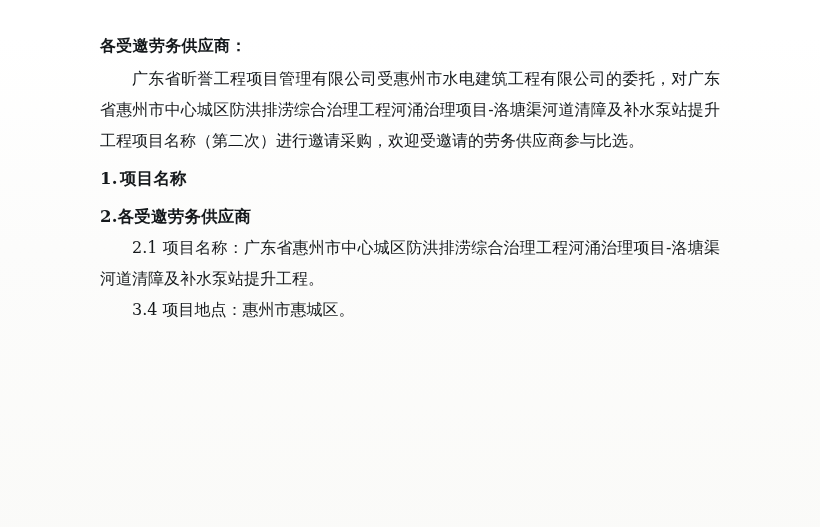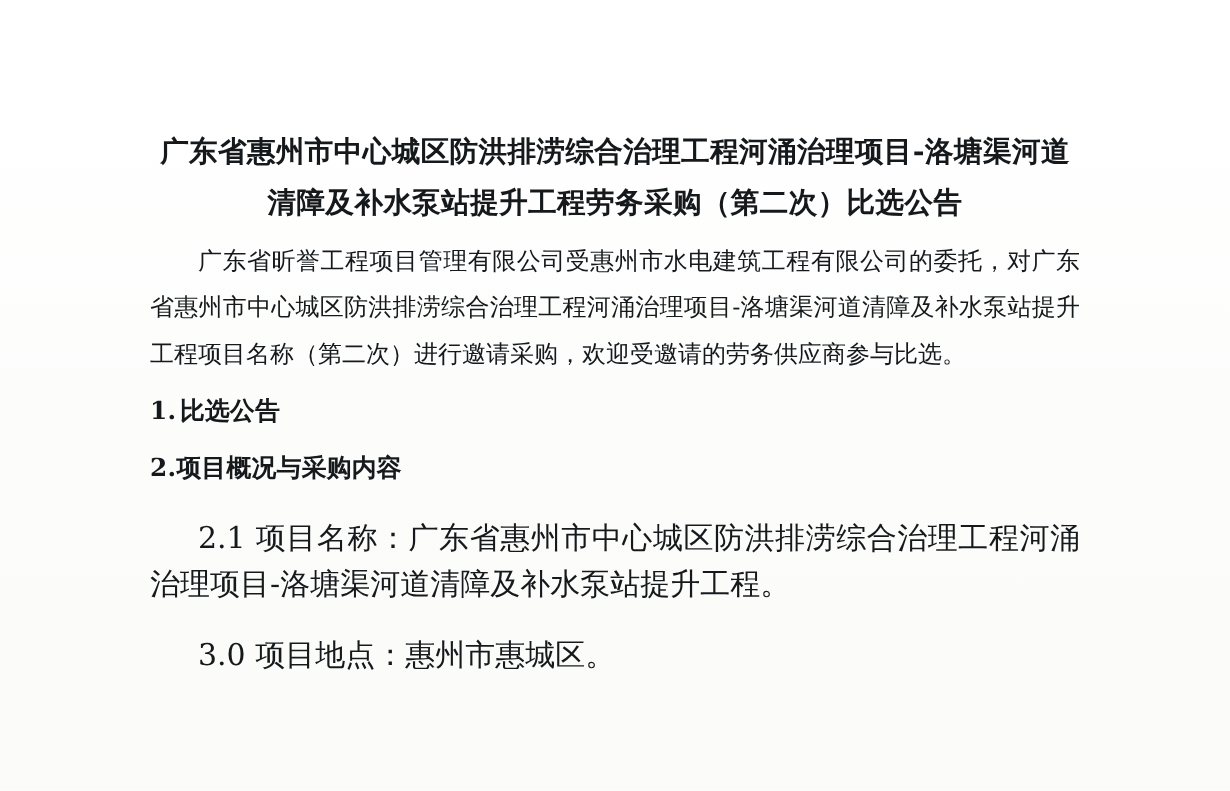--- a/index.html
+++ b/index.html
@@ -69,54 +69,51 @@
     font-size: 16.5px;
     margin-top: 8px;
     line-height: 30px;
     letter-spacing: 0.2px;
   }
   .section .num {
     display: inline-block;
     min-width: 20px;
   }
   .sub {
-    font-size: 20px;
+    font-size: 16px;
     line-height: 31px;
-    margin-top: 16px;
+    margin-top: 0;
     text-indent: 32px;
     text-align: justify;
     text-justify: inter-ideograph;
   }
 </style>
 </head>
 <body>
 
 <div class="page">
   <div class="content">
 
-    <div class="title">
-      <span class="line1">广东省惠州市中心城区防洪排涝综合治理工程河涌治理项目-洛塘渠河道</span>
-      <span class="line2">清障及补水泵站提升工程劳务采购（第二次）比选公告</span>
-    </div>
 
+    <div class="salutation">各受邀劳务供应商：</div>
 
     <div class="para indent">
       <span class="u">广东省昕誉工程项目管理有限公司</span><span>受惠州市水电建筑工程有限公司的委托，对</span><span class="u">广东省惠州市中心城区防洪排涝综合治理工程河涌治理项目-洛塘渠河道清障及补水泵站提升工程</span><span>项目名称（第二次）进行邀请采购，欢迎受邀请的劳务供应商参与比选。</span>
     </div>
 
     <div class="section">
-      <span class="num">1.</span><span>比选公告</span>
+      <span class="num">1.</span><span>项目名称</span>
     </div>
 
     <div class="section">
-      <span>2.</span><span>项目概况与采购内容</span>
+      <span>2.</span><span>各受邀劳务供应商</span>
     </div>
 
     <div class="sub">
       <span>2.1 项目名称：</span><span class="u">广东省惠州市中心城区防洪排涝综合治理工程河涌治理项目-洛塘渠河道清障及补水泵站提升工程。</span>
     </div>
 
     <div class="sub">
-      <span>3.0 项目地点：</span><span class="u">惠州市惠城区。</span>
+      <span>3.4 项目地点：</span><span class="u">惠州市惠城区。</span>
     </div>
 
   </div>
 </div>
 
 </body></html>

